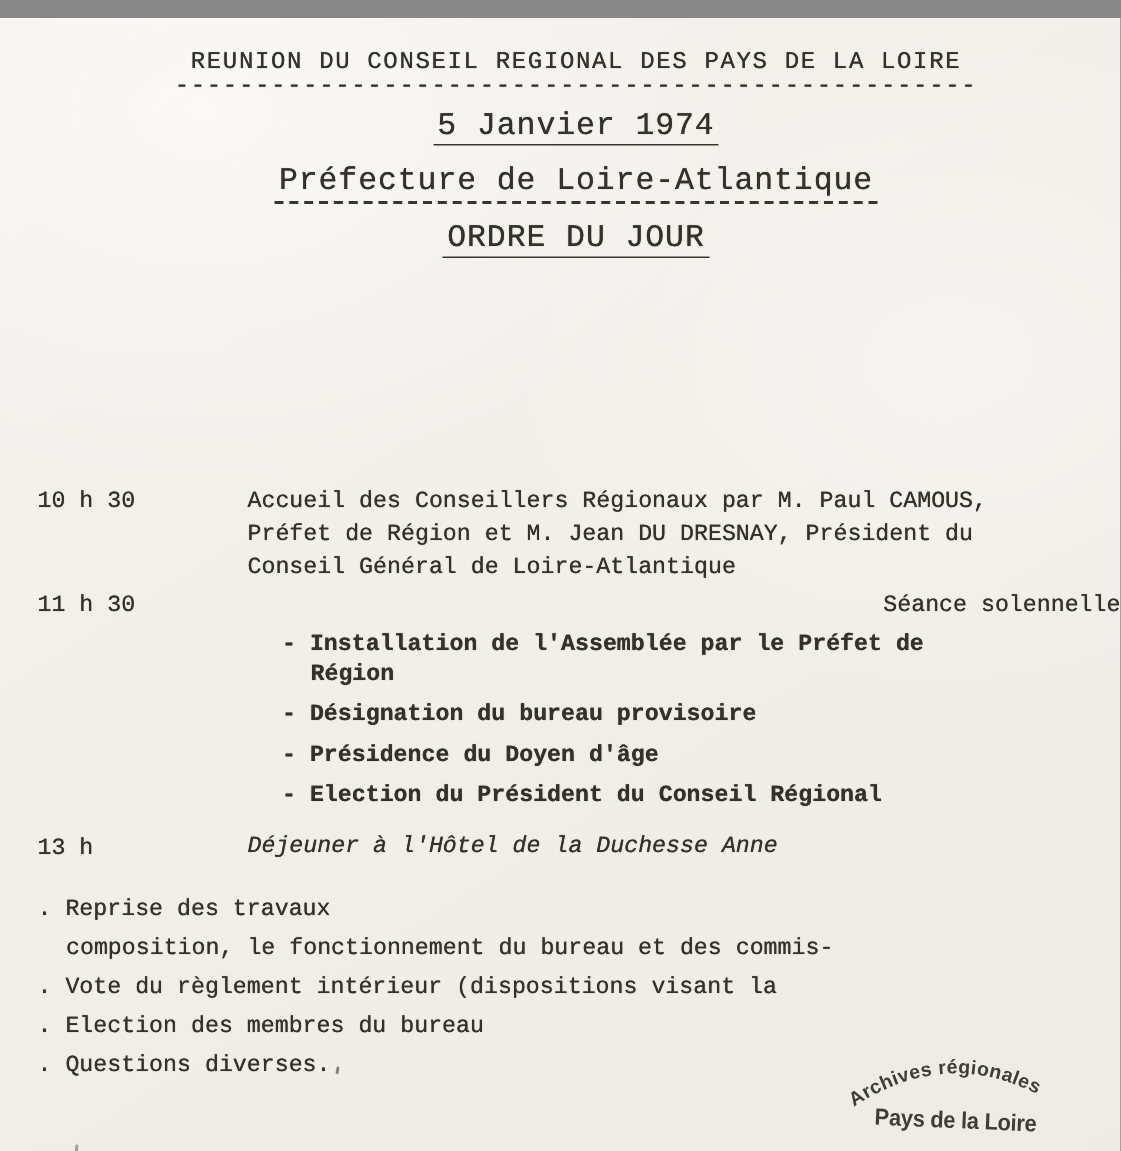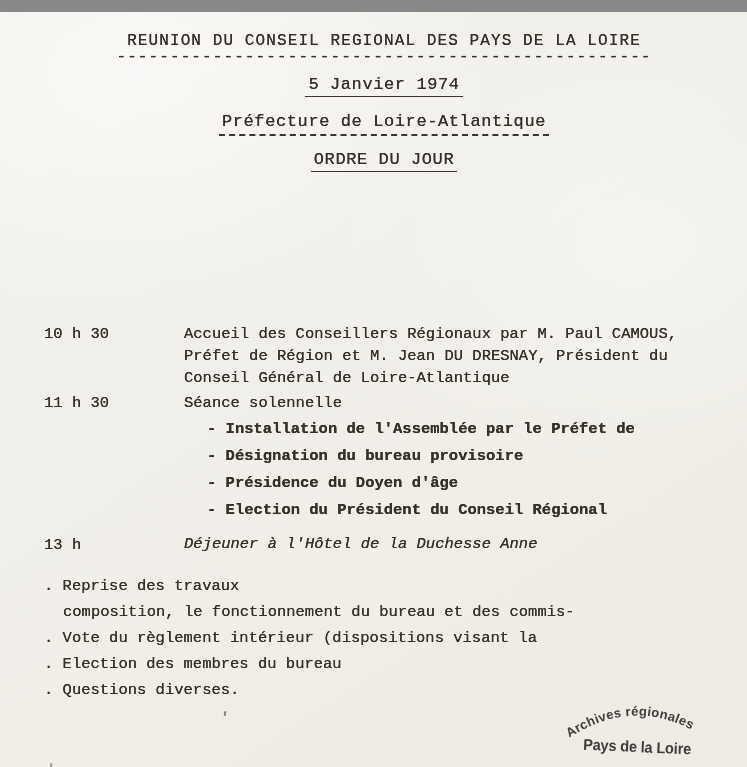--- a/index.html
+++ b/index.html
@@ -22,37 +22,37 @@
   .doc-title {
     font-size:16px; line-height:17px; letter-spacing:1.1px;
     white-space:pre;
   }
   .doc-title-rule {
     font-size:16px; line-height:10px; letter-spacing:1.1px;
     white-space:pre; margin-top:2px;
   }
   .hdr-line { margin-top:14px; }
   .hdr-line > span {
-    display:inline-block; font-size:17px; line-height:18px;
+    display:inline-block; font-size:21px; line-height:18px;
     letter-spacing:.6px; white-space:pre; padding:0 3px 2px 3px;
   }
   .u-solid > span { border-bottom:1.5px solid #3a362f; }
   .u-dashed > span { border-bottom:2px dashed #3a362f; padding-bottom:3px; }
   .hdr-location { margin-top:16px; }
   .hdr-agenda { margin-top:15px; }
 
   
-  .schedule { margin-top:151px; padding-left:44px; font-size:15.5px; }
+  .schedule { margin-top:151px; padding-left:25px; font-size:15.5px; }
   .row { display:grid; grid-template-columns:140px 1fr; }
   .row-narrow { grid-template-columns:110px 1fr; }
   .time { white-space:pre; line-height:22px; }
   .ln { white-space:pre; }
   .row-accueil .ln { line-height:22px; }
   .row-seance { margin-top:3px; }
-  .row-seance .heading { line-height:22px; white-space:pre; }
+  .row-seance .heading { line-height:22px; white-space:pre;text-align:right; }
   .dash-bullets { margin-top:5px;font-weight:bold; }
   .dash-bullets .item { margin-bottom:7px; }
   .dash-bullets .ln { line-height:20px; padding-left:42px; }
   .dash-bullets .ln.b { text-indent:-19px; }
   .row-dejeuner { margin-top:7px; }
   .row-dejeuner .ln { line-height:20px;font-style:italic; }
   .row-reprise { margin-top:17px; }
   .dot-bullets .ln { line-height:26px; padding-left:19px; }
   .dot-bullets .ln.b { text-indent:-19px; }
 
@@ -116,20 +116,21 @@
       </div>
     </div>
 
     <div class="row row-seance">
       <div class="time ink">11 h 30</div>
       <div>
         <div class="heading ink">Séance solennelle</div>
         <div class="dash-bullets">
           <div class="item">
             <div class="ln b ink">- Installation de l'Assemblée par le Préfet de</div>
+            <div class="ln w ink">Région</div>
           </div>
           <div class="item">
             <div class="ln b ink">- Désignation du bureau provisoire</div>
           </div>
           <div class="item">
             <div class="ln b ink">- Présidence du Doyen d'âge</div>
           </div>
           <div class="item">
             <div class="ln b ink">- Election du Président du Conseil Régional</div>
           </div>

